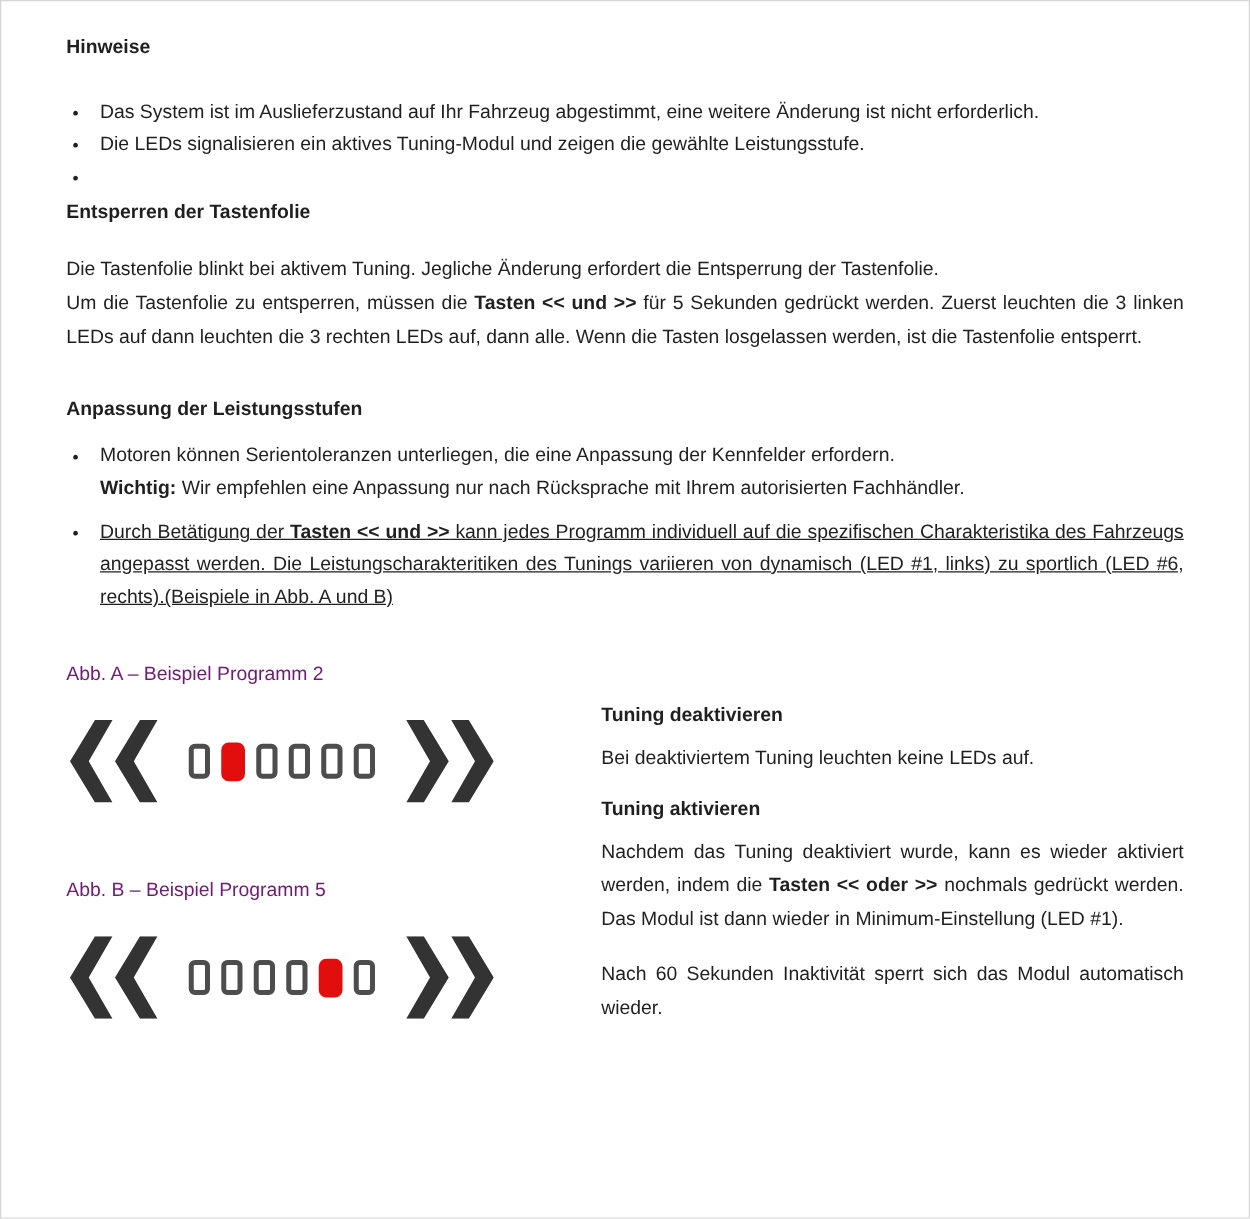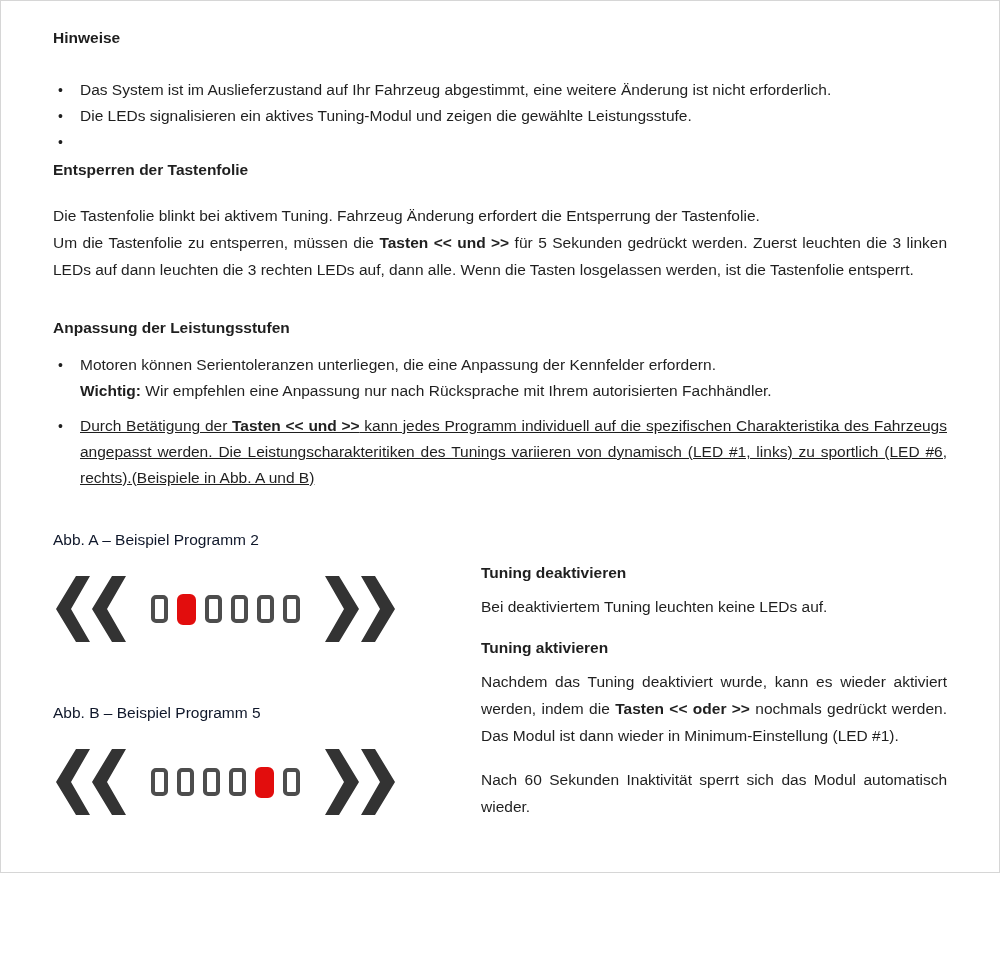--- a/index.html
+++ b/index.html
@@ -10,21 +10,21 @@
     --led-active:#e20d0d;
   }
   *{box-sizing:border-box;}
   html,body{margin:0;padding:0;background:#ffffff;}
   body{
     font-family:"Liberation Sans", sans-serif;
     color:var(--text);
     width:1000px;height:975px;
   }
   .page{
-    width:1000px;height:873px;
+    width:1000px;height:975px;
     border:1px solid var(--page-border);
     background:#ffffff;
     padding:26px 52px 0 52px;
     overflow:hidden;
   }
   .sec-title{
     font-size:15.5px;font-weight:bold;line-height:22px;
     margin:0;
   }
   .bullets{list-style:none;margin:4px 0 0 0;padding:0;}
@@ -42,21 +42,21 @@
   .mt-sec{margin-top:30px;}
   .para{margin:0;font-size:15.5px;line-height:27px;}
   .gap-after-title{margin-top:21px;}
   .anp-bullets li + li{margin-top:9px;}
   
   .columns{
     display:grid;
     grid-template-columns:428px 1fr;
     margin-top:38px;
   }
-  .fig-label{font-size:15.5px;line-height:22px;color:#0f172a;}
+  .fig-label{font-size:15.5px;line-height:22px;color:#701a75;}
   .fig-label.second{margin-top:59px;}
   .led-display{
     display:flex;align-items:center;
     margin-top:24px;margin-left:3px;
     height:68px;
   }
   .led-display .leds{
     display:flex;align-items:center;gap:9px;
     margin:0 21px;
   }
@@ -97,21 +97,21 @@
         <span>Die LEDs signalisieren ein aktives Tuning-Modul und zeigen die gewählte Leistungsstufe.</span>
       </li>
       <li>
         <span class="b-char">•</span>
       </li>
     </ul>
   </section>
 
   <section class="mt-sec">
     <h3 class="sec-title">Entsperren der Tastenfolie</h3>
-    <p class="para gap-after-title">Die Tastenfolie blinkt bei aktivem Tuning. Fahrzeug Änderung erfordert die Entsperrung der Tastenfolie.</p>
+    <p class="para gap-after-title">Die Tastenfolie blinkt bei aktivem Tuning. Jegliche Änderung erfordert die Entsperrung der Tastenfolie.</p>
     <p class="para just"><span>Um die Tastenfolie zu entsperren, müssen die </span><b>Tasten &lt;&lt; und &gt;&gt;</b><span> für 5 Sekunden gedrückt werden. Zuerst leuchten die 3 linken LEDs auf dann leuchten die 3 rechten LEDs auf, dann alle. Wenn die Tasten losgelassen werden, ist die Tastenfolie entsperrt.</span></p>
   </section>
 
   <section class="mt-sec" style="margin-top:34px;">
     <h3 class="sec-title">Anpassung der Leistungsstufen</h3>
     <ul class="bullets anp-bullets" style="margin-top:13px;">
       <li>
         <span class="b-char">•</span>
         <span>Motoren können Serientoleranzen unterliegen, die eine Anpassung der Kennfelder erfordern.</span><br>
         <b>Wichtig:</b><span> Wir empfehlen eine Anpassung nur nach Rücksprache mit Ihrem autorisierten Fachhändler.</span>

